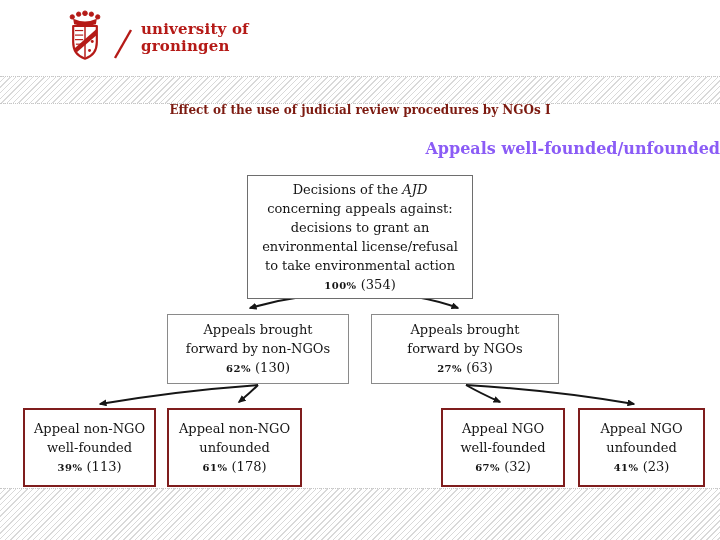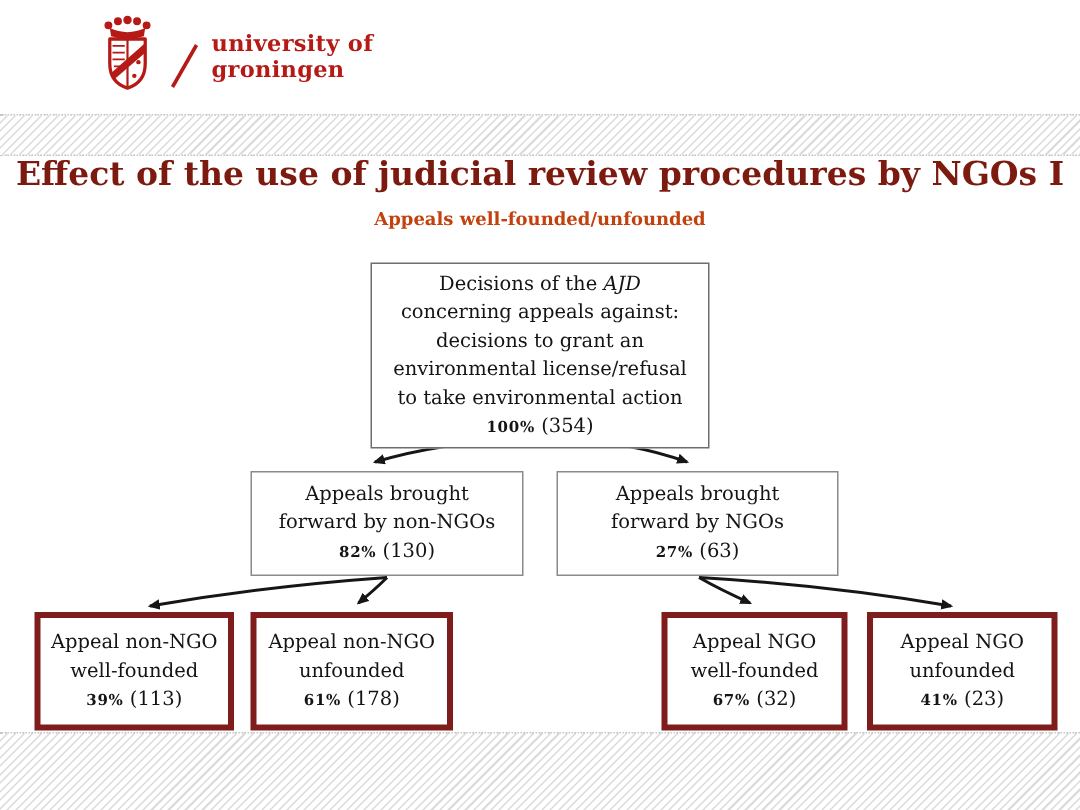--- a/index.html
+++ b/index.html
@@ -19,30 +19,30 @@
     position:absolute;left:0;right:0;
     background:repeating-linear-gradient(135deg,#ffffff 0px,#ffffff 3px,#d9d9d9 3px,#d9d9d9 4px);
     border-top:1px dotted #c6c6c6;border-bottom:1px dotted #c6c6c6;
   }
   .band-top{top:76px;height:26px;}
   .band-bottom{top:488px;height:52px;border-bottom:none;}
 
   
   .title{
     position:absolute;top:103px;left:0;width:720px;text-align:center;
-    font-size:22px;font-weight:bold;color:#7c1a10;margin:0;
+    font-size:12px;font-weight:bold;color:#7c1a10;margin:0;
   }
   .subtitle{
-    position:absolute;top:139px;left:0;width:720px;text-align:center;
-    font-size:12px;font-weight:bold;color:#c2410c;margin:0;
+    position:absolute;top:139px;left:0;width:720px;text-align:right;
+    font-size:16px;font-weight:bold;color:#8b5cf6;margin:0;
   }
 
   
   .box{
-    position:absolute;background:#fff;border:4px solid #7f1d1d;
+    position:absolute;background:#fff;border:2px solid #7f1d1d;
     display:flex;flex-direction:column;align-items:center;justify-content:center;
     text-align:center;color:#141414;font-size:13px;line-height:19px;
     box-sizing:border-box;padding:1px 2px;
   }
   .box .txt{white-space:pre-line;}
   .box .stat b{font-size:10px;letter-spacing:.5px;}
   .box-root{left:247px;top:175px;width:226px;height:124px;border-width:1.5px;border-color:#6e6e6e;}
   .box-l2a{left:167px;top:314px;width:182px;height:70px;border-width:1.5px;border-color:#8a8a8a;}
   .box-l2b{left:371px;top:314px;width:188px;height:70px;border-width:1.5px;border-color:#8a8a8a;}
   .box-l3a{left:23px; top:408px;width:133px;height:79px;}
@@ -113,21 +113,21 @@
 concerning appeals against:
 decisions to grant an
 environmental license/refusal
 to take environmental action</span></div>
     <div class="stat"><b>100%</b> <span>(354)</span></div>
   </div>
 
   <div class="box box-l2a">
     <div class="txt">Appeals brought
 forward by non-NGOs</div>
-    <div class="stat"><b>82%</b> <span>(130)</span></div>
+    <div class="stat"><b>62%</b> <span>(130)</span></div>
   </div>
   <div class="box box-l2b">
     <div class="txt">Appeals brought
 forward by NGOs</div>
     <div class="stat"><b>27%</b> <span>(63)</span></div>
   </div>
 
   <div class="box box-l3a">
     <div class="txt">Appeal non-NGO
 well-founded</div>

